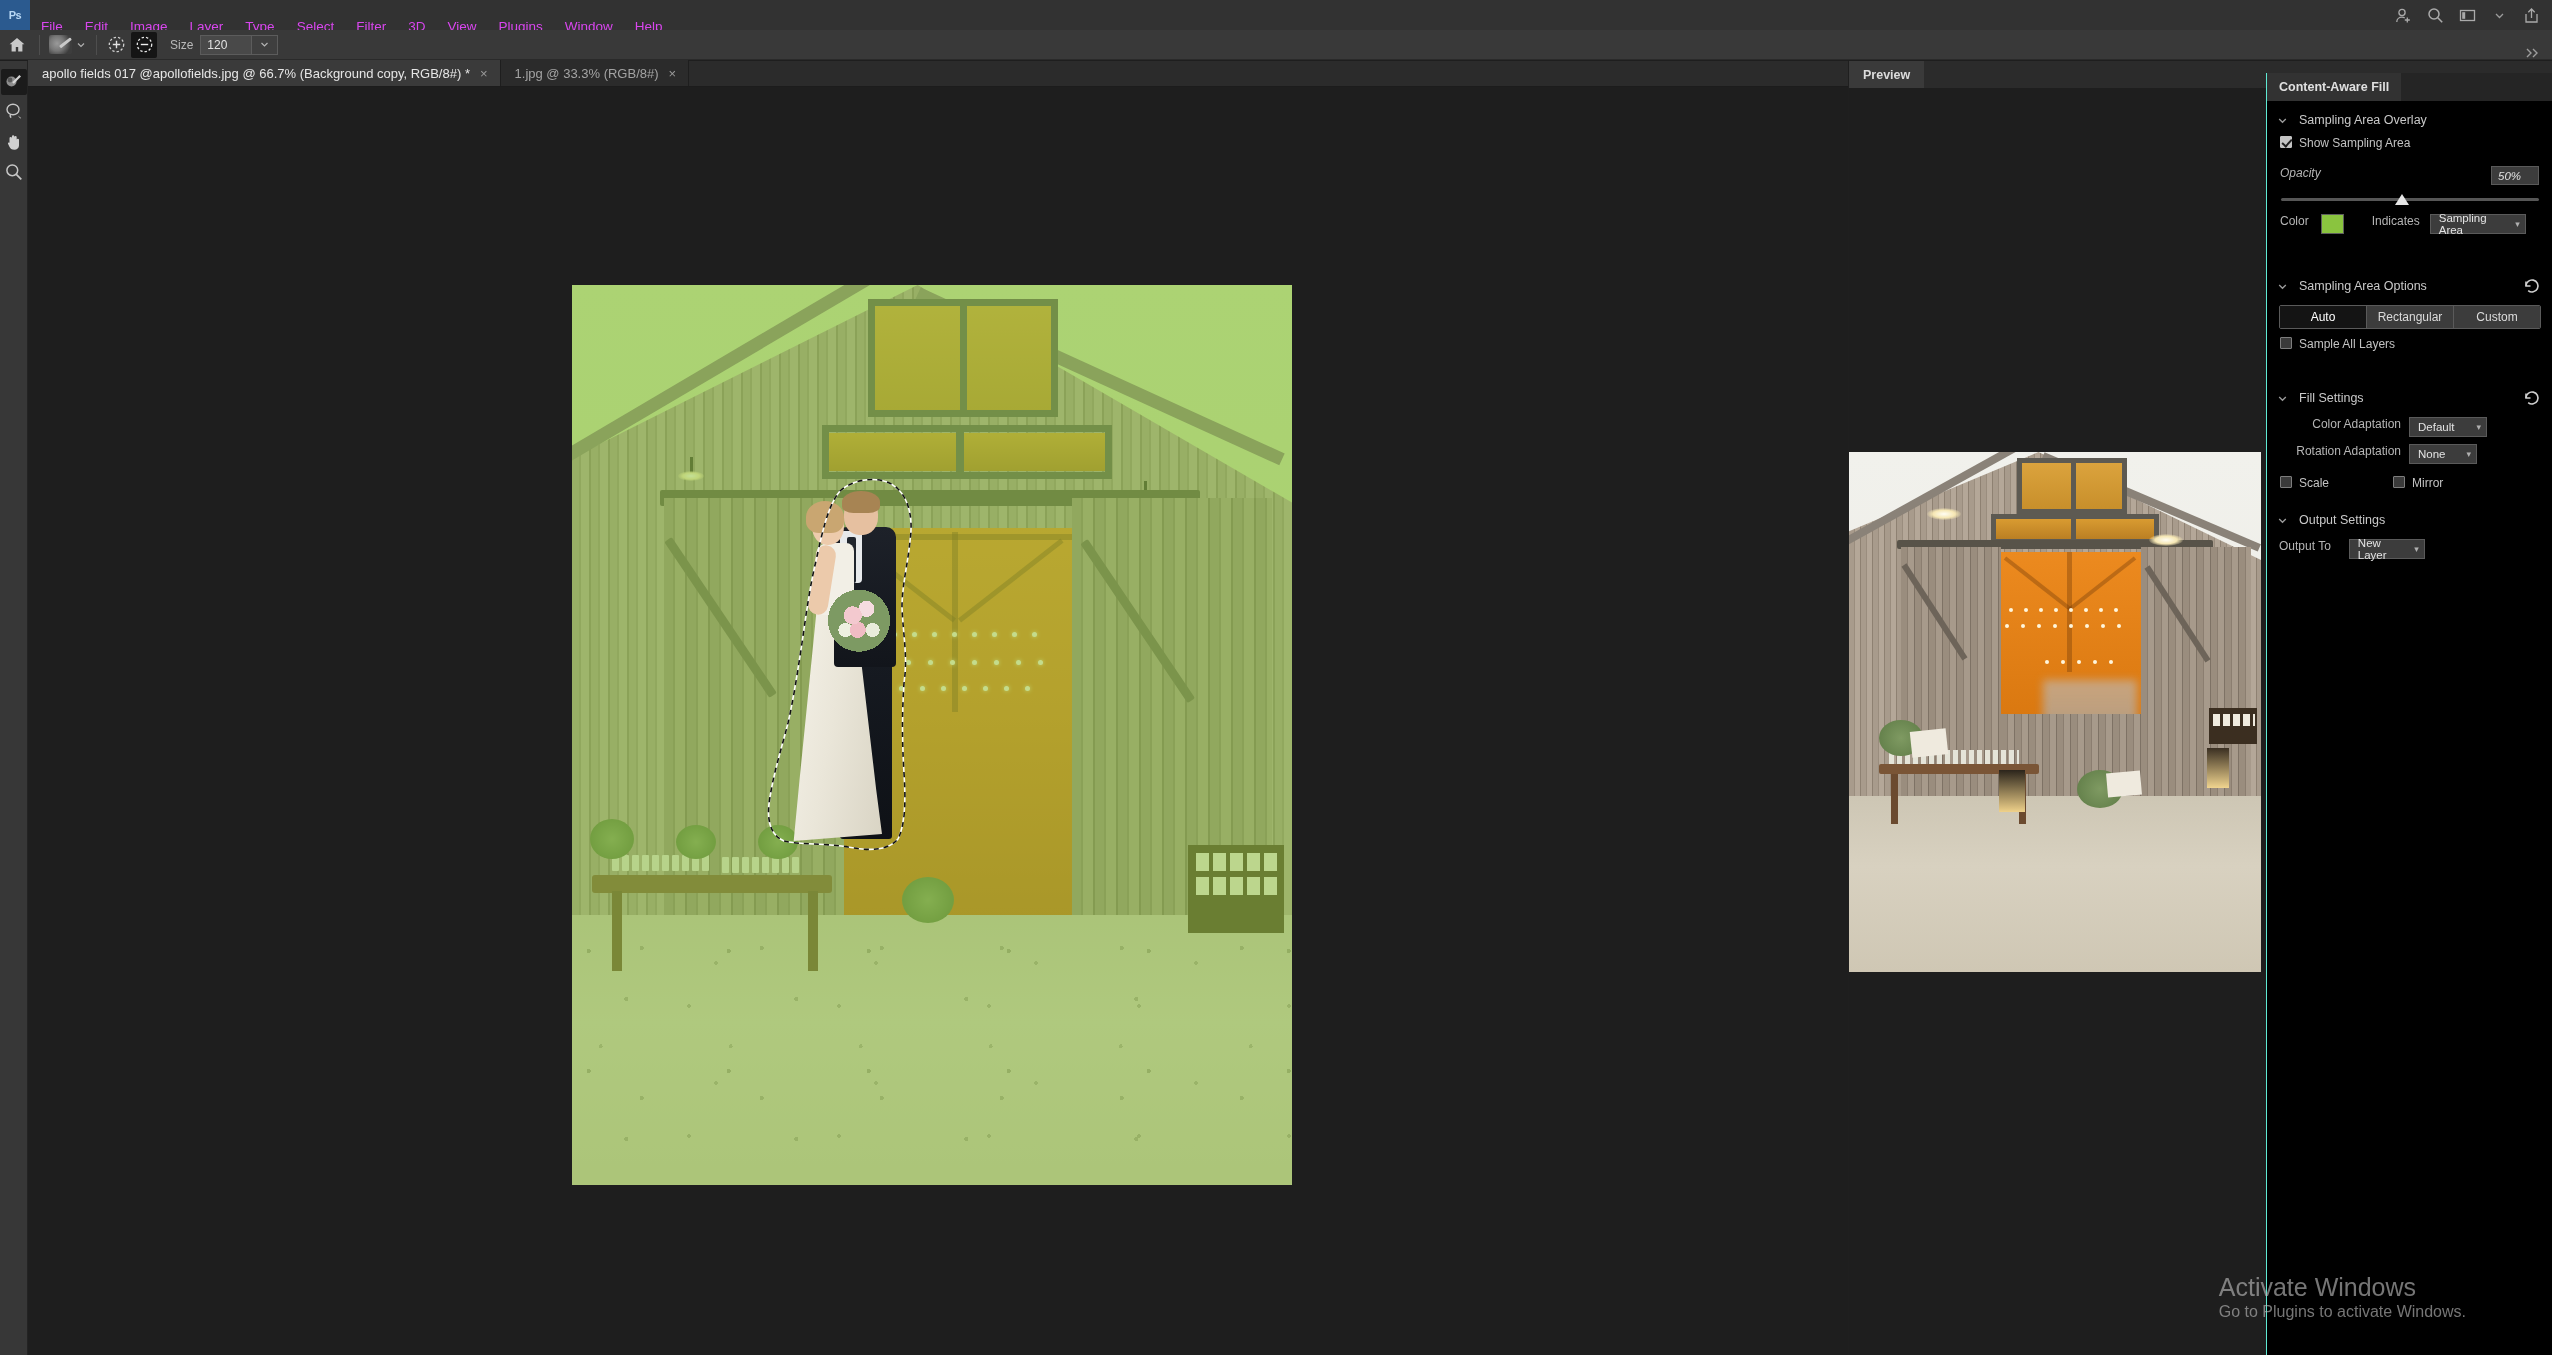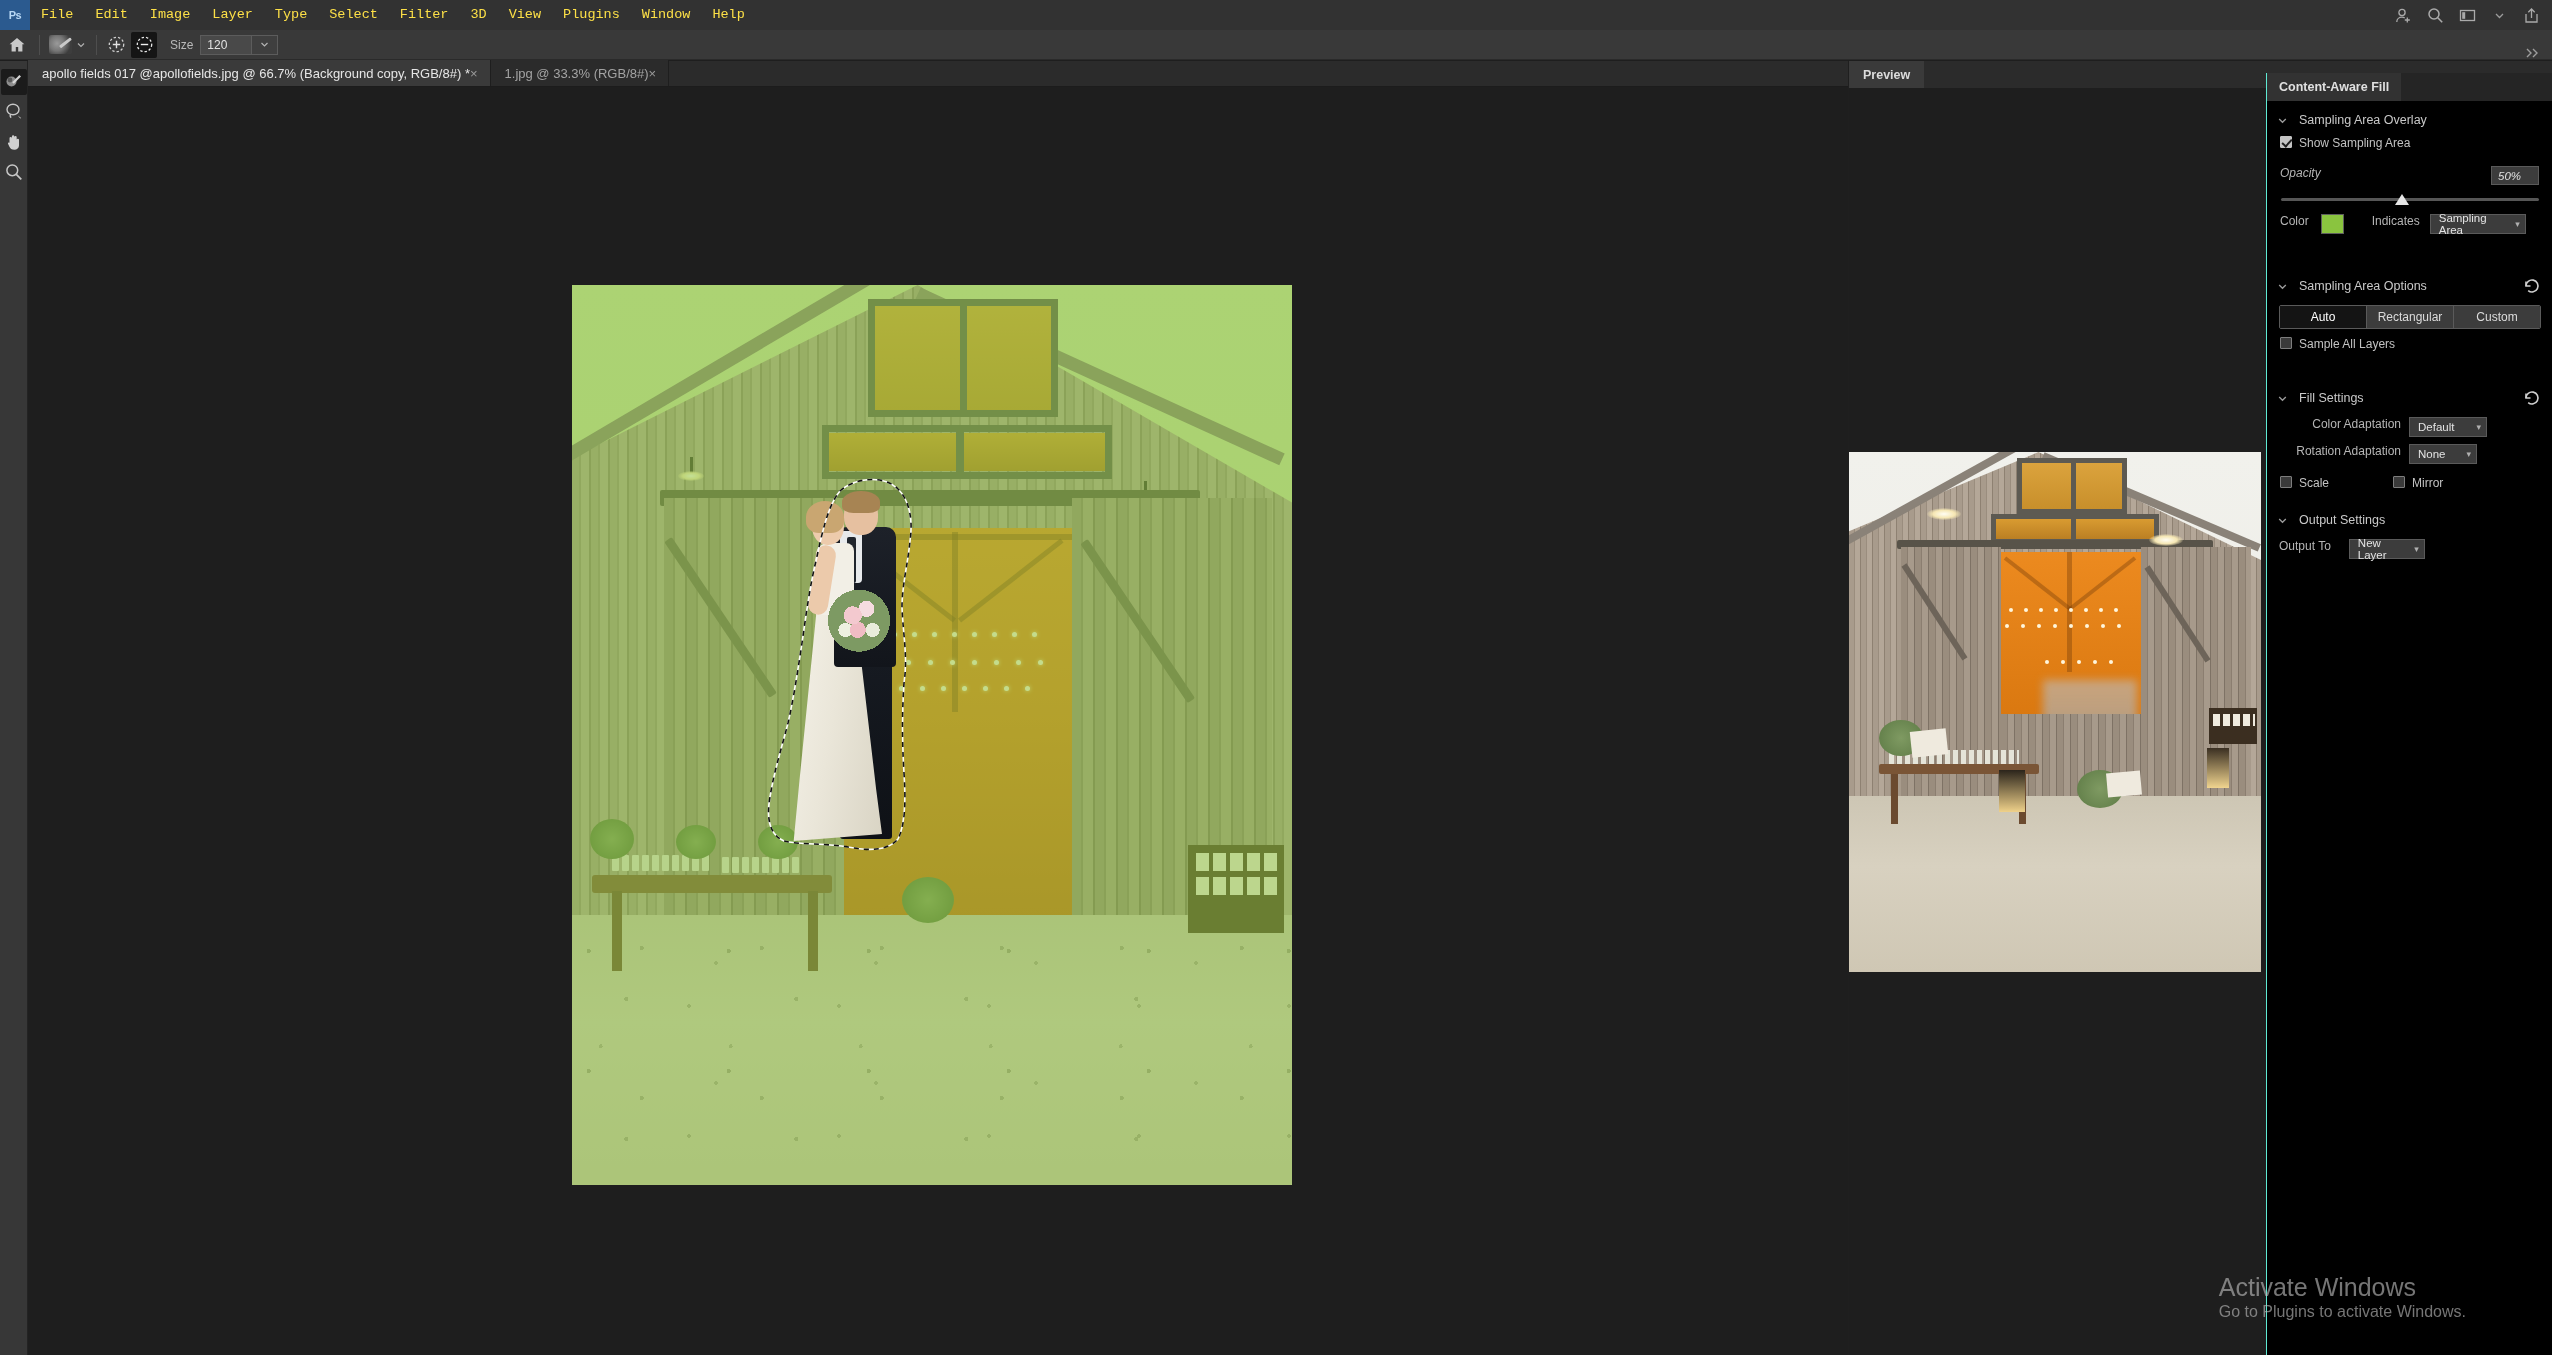--- a/index.html
+++ b/index.html
@@ -16,21 +16,21 @@
   
   .menubar {
     position:absolute; left:0; top:0; width:2552px; height:30px;
     background:#323232; display:flex; align-items:center;
   }
   .ps-logo {
     width:30px; height:30px; display:flex; align-items:center; justify-content:center;
     background:#2b5a8f; color:#b8d8f5; font-size:11px; font-weight:bold; letter-spacing:-.5px;
   }
   .menu-item {
-    padding:0 11px; height:30px; line-height:30px; font-size:13.5px; color:#fde047; white-space:nowrap;font-family:Liberation Mono, monospace;
+    padding:12px 11px; height:30px; line-height:30px; font-size:13.5px; color:#d946ef; white-space:nowrap;
   }
   .menubar-right { position:absolute; right:6px; top:0; height:30px; display:flex; align-items:center; gap:2px; }
   .mbtn { width:30px; height:30px; display:flex; align-items:center; justify-content:center; opacity:.8; }
 
   
   .optionsbar {
     position:absolute; left:0; top:30px; width:2552px; height:30px;
     background:#393939; display:flex; align-items:center; border-bottom:1px solid #2a2a2a;
   }
   .opt-home { width:34px; height:30px; display:flex; align-items:center; justify-content:center; }
@@ -59,21 +59,21 @@
     width:26px; height:20px; background:#3f3f3f; border:1px solid #5c5c5c; border-left:none;
     display:flex; align-items:center; justify-content:center;
   }
 
   
   .tabstrip {
     position:absolute; left:28px; top:61px; width:2524px; height:26px;
     background:#2b2b2b; display:flex; align-items:flex-end; border-bottom:1px solid #1c1c1c;
   }
   .doctab {
-    height:26px; display:flex; align-items:center; 
+    height:26px; display:flex; align-items:center; gap:10px;
     padding:0 12px 0 14px; font-size:13px; white-space:nowrap; color:#a3a3a3;
     background:#2b2b2b; border-right:1px solid #1e1e1e;
   }
   .doctab.active { background:#3a3a3a; color:#e6e6e6; }
   .tab-close { font-size:13px; color:#9a9a9a; line-height:1; }
 
   
   .toolstrip {
     position:absolute; left:0; top:61px; width:28px; height:1294px;
     background:#373737; border-right:1px solid #232323;

